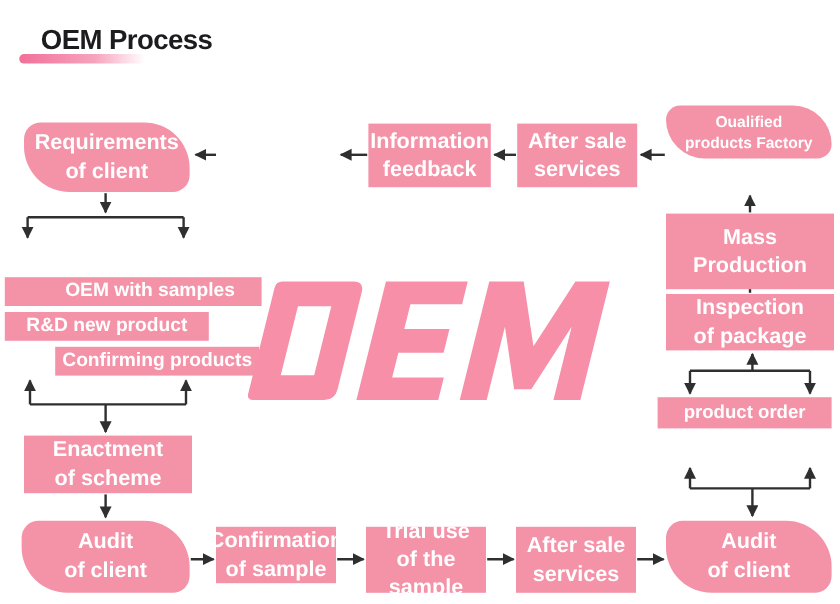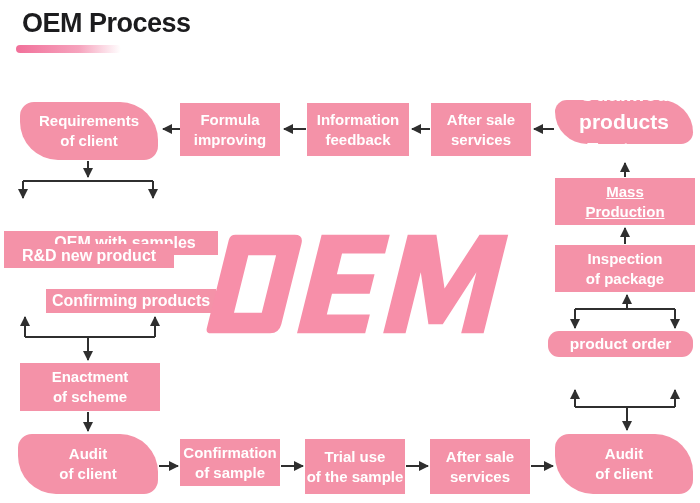--- a/index.html
+++ b/index.html
@@ -1,54 +1,54 @@
 <!DOCTYPE html>
 <html><head>
 <meta charset="utf-8">
 <style>
   html,body{margin:0;padding:0;background:#ffffff;}
   .stage{
     position:relative;width:700px;height:503px;background:#ffffff;overflow:hidden;
     font-family:"Liberation Sans",sans-serif;
   }
   .page-title{
-    position:absolute;left:18px;top:4px;margin:4px;
-    font-size:27px;font-weight:800;letter-spacing:-0.5px;color:#1c1c1e;
+    position:absolute;left:18px;top:4px;margin:16px;
+    font-size:23px;font-weight:800;letter-spacing:-0.5px;color:#1c1c1e;
     font-family:"Liberation Sans",sans-serif;
   }
   .title-underline{
     position:absolute;left:16px;top:45px;width:105px;height:8px;border-radius:4px;
     background:linear-gradient(90deg,#f1709a 0%,#f6a3bd 60%,rgba(248,183,203,0) 100%);
   }
   .box{
     position:absolute;background:#f492a8;color:#ffffff;
     display:flex;align-items:center;justify-content:center;
-    text-align:center;font-weight:bold;font-size:15px;line-height:1.32;
+    text-align:center;font-weight:bold;font-size:18px;line-height:1.32;
     white-space:pre-line;
   }
   .rounded{border-radius:14px 38px 14px 38px;}
   .stack-box{font-size:16px;}
   .b-requirements{left:20px;top:102px;width:138px;height:58px;}
   .b-formula{left:180px;top:103px;width:100px;height:53px;}
   .b-information{left:307px;top:103px;width:102px;height:53px;}
   .b-after-sale-top{left:431px;top:103px;width:100px;height:53px;}
-  .b-qualified{left:555px;top:100px;width:138px;height:44px;font-size:21px;}
+  .b-qualified{left:555px;top:88px;width:138px;height:44px;font-size:13px;}
   .b-oem-private{left:4px;top:202px;width:170px;height:24px;}
   .b-oem-samples{left:4px;top:231px;width:186px;height:24px;padding-left:28px;}
-  .b-rd-new{left:4px;top:244px;width:170px;height:24px;}
+  .b-rd-new{left:4px;top:260px;width:170px;height:24px;}
   .b-confirming{left:4px;top:289px;width:170px;height:24px;margin-left:42px;}
   .b-enactment{left:20px;top:363px;width:140px;height:48px;}
   .b-audit-left{left:18px;top:434px;width:140px;height:60px;}
   .b-confirmation{left:180px;top:439px;width:100px;height:47px;}
   .b-trial{left:305px;top:439px;width:100px;height:55px;}
   .b-after-sale-bottom{left:430px;top:439px;width:100px;height:55px;}
   .b-audit-right{left:555px;top:434px;width:138px;height:60px;}
-  .b-mass{left:555px;top:178px;width:140px;height:47px;text-decoration:underline;}
+  .b-mass{left:555px;top:178px;width:140px;height:63px;}
   .b-inspection{left:555px;top:245px;width:140px;height:47px;}
-  .b-product-order{left:548px;top:331px;width:145px;height:26px;font-size:15.5px;border-radius:11px;}
+  .b-product-order{left:548px;top:331px;width:145px;height:26px;font-size:15.5px;}
   .b-product-registration{left:548px;top:362px;width:145px;height:25px;font-size:15.5px;}
   .arrows{position:absolute;left:0;top:0;width:700px;height:503px;}
   .oem-logo{position:absolute;left:205px;top:233px;width:305px;height:102px;}
 </style>
 </head>
 <body>
 
 <div class="stage">
 
   <h1 class="page-title">OEM Process</h1>
@@ -94,22 +94,20 @@
 
       <path d="M575,407 L575,390" marker-end="url(#ah)"></path>
       <path d="M675,407 L675,390" marker-end="url(#ah)"></path>
       <path d="M575,407 L675,407"></path>
       <path d="M627,407 L627,430" marker-end="url(#ah)"></path>
     </g>
   </svg>
 
   <div class="box rounded b-requirements">Requirements
 of client</div>
-  <div class="box b-formula">Formula
-improving</div>
   <div class="box b-information">Information
 feedback</div>
   <div class="box b-after-sale-top">After sale
 services</div>
   <div class="box rounded b-qualified">Oualified
 products Factory</div>
 
   <div class="box stack-box b-oem-samples">OEM with samples</div>
   <div class="box stack-box b-rd-new">R&amp;D new product</div>
   <div class="box stack-box b-confirming">Confirming products</div>

